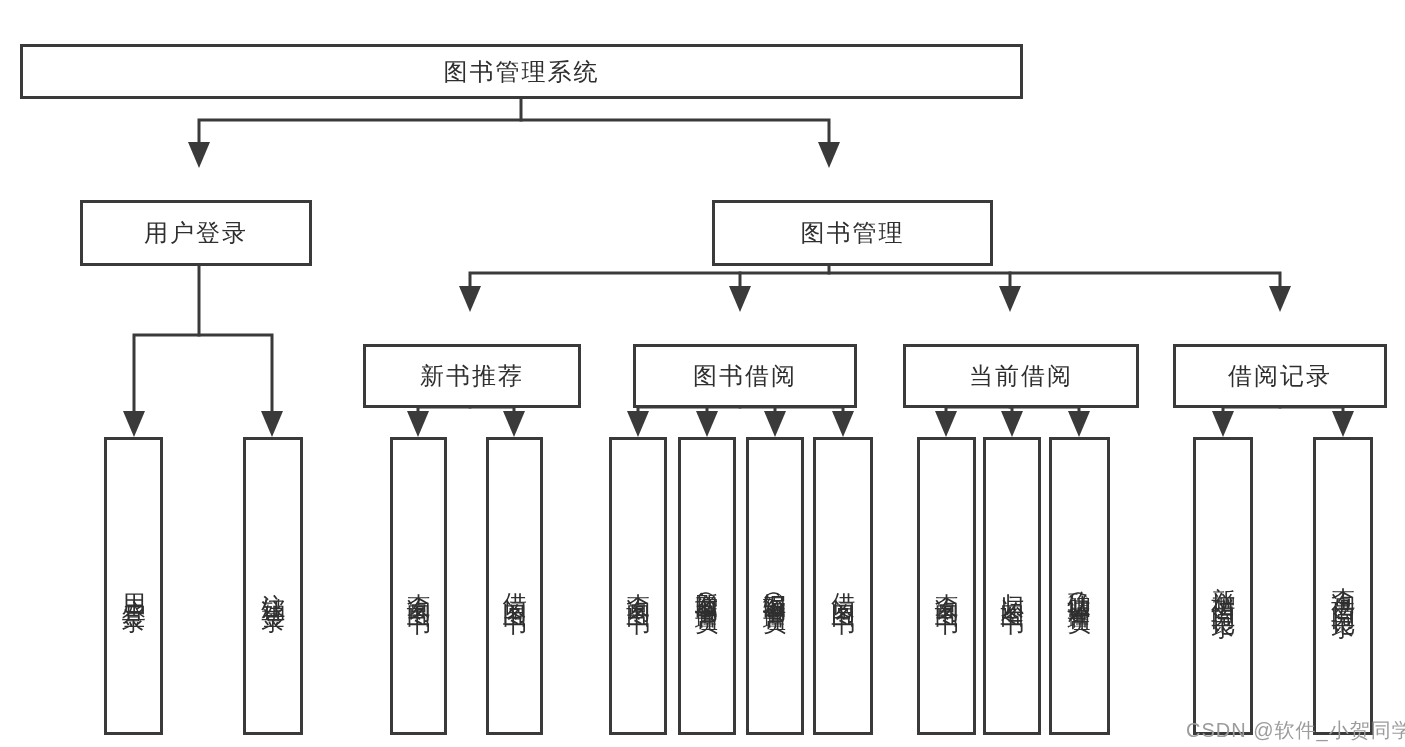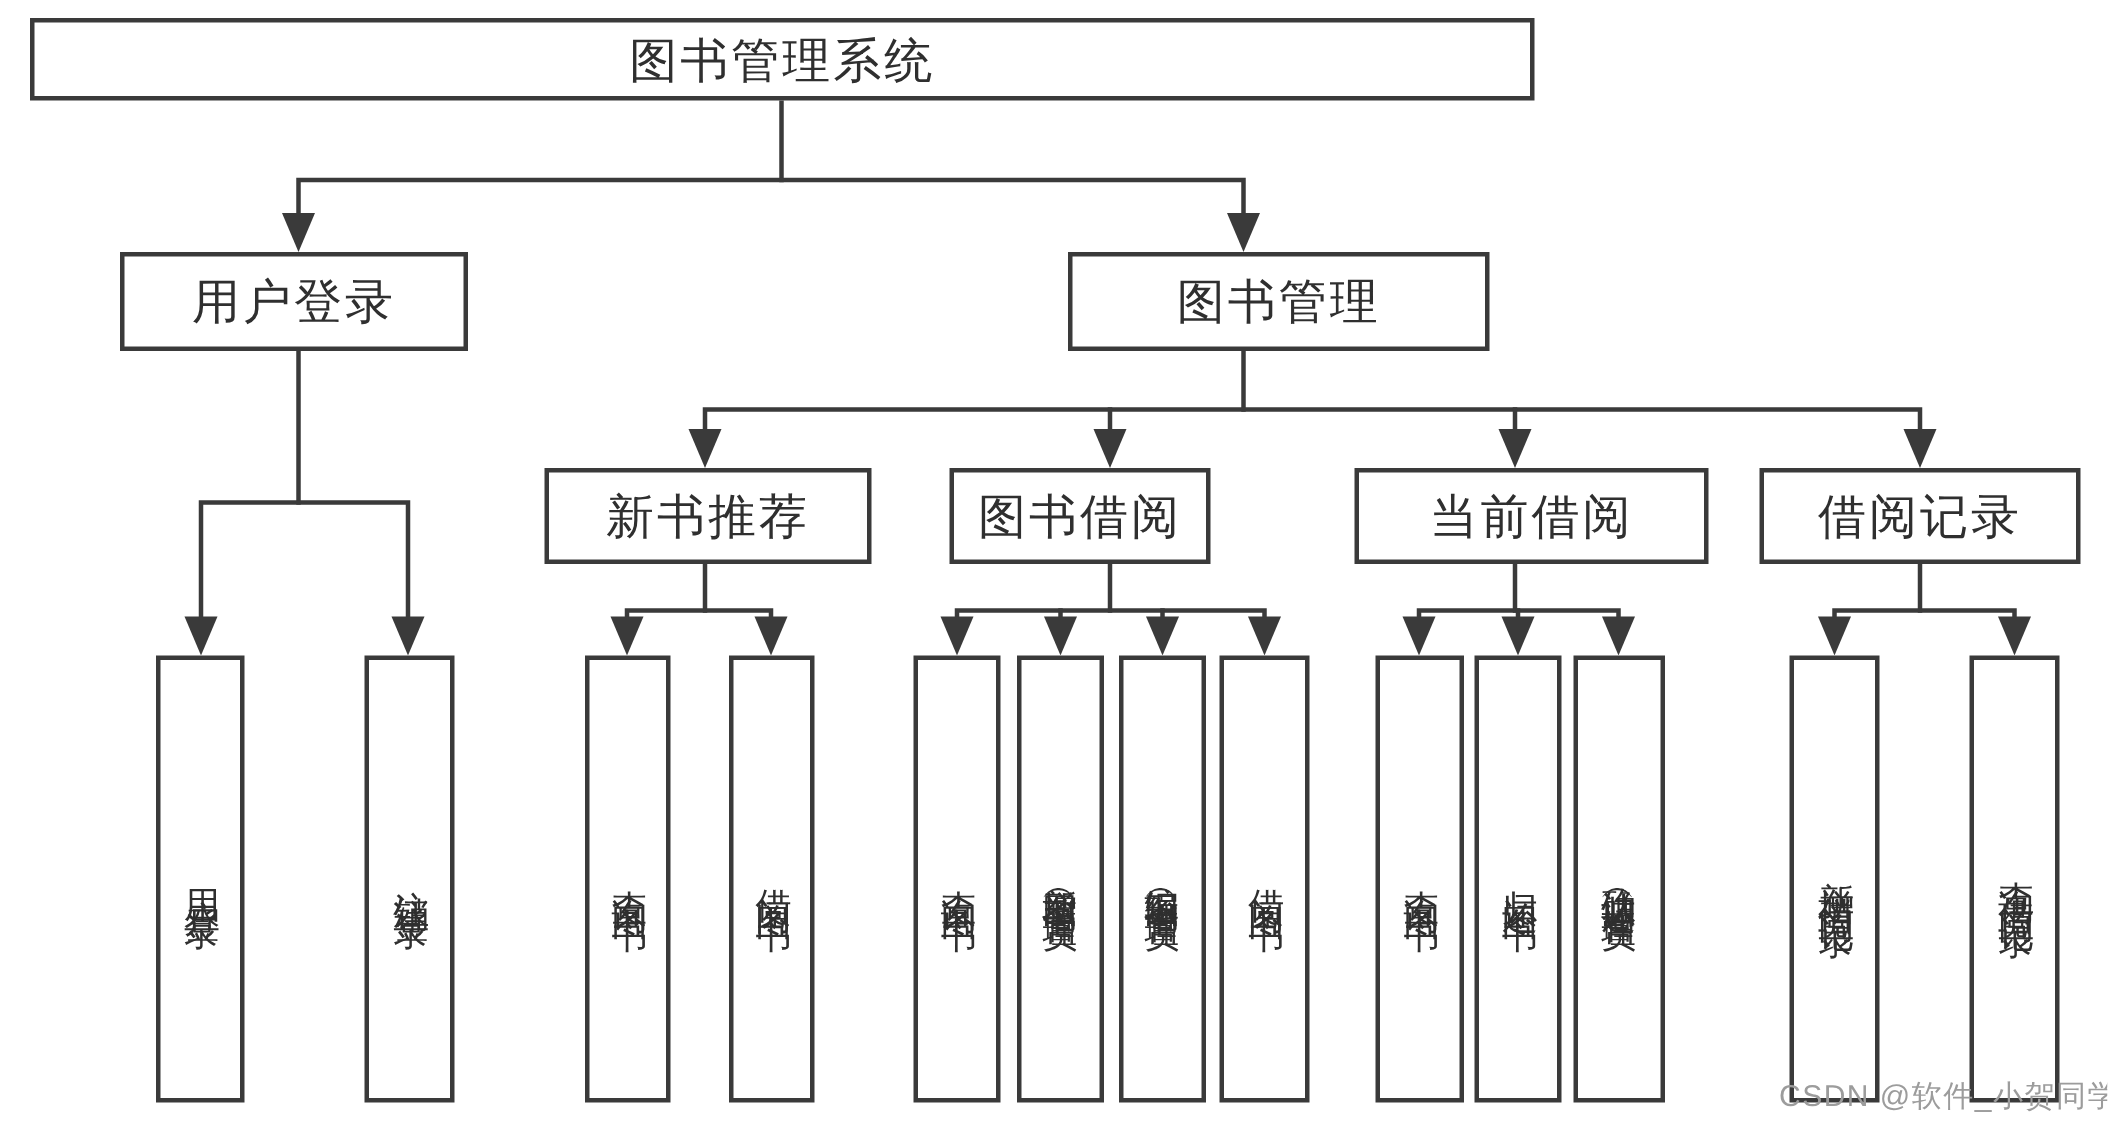--- a/index.html
+++ b/index.html
@@ -28,24 +28,25 @@
     border:3px solid var(--line);
     background:#fff;
     color:var(--text);
     display:flex;
     align-items:center;
     justify-content:center;
     text-align:center;
     z-index:2;
   }
   .h{
-    font-size:32px;
+    font-size:24px;
     letter-spacing:2px;
     line-height:1;
     white-space:nowrap;
+    margin-top:32px;
   }
   .v{
     writing-mode:vertical-rl;
     text-orientation:mixed;
     font-size:24px;
     letter-spacing:6px;
     line-height:1.1;
   }
   .v-tight{
     font-size:23px;
@@ -111,21 +112,21 @@
       <polygon points="1332,411 1354,411 1343,437"></polygon>
     </g>
   </svg>
 
   <div class="box h" style="left:20px;top:12px;width:1003px;height:55px">图书管理系统</div>
 
   <div class="box h" style="left:80px;top:168px;width:232px;height:66px">用户登录</div>
   <div class="box h" style="left:712px;top:168px;width:281px;height:66px">图书管理</div>
 
   <div class="box h" style="left:363px;top:312px;width:218px;height:64px">新书推荐</div>
-  <div class="box h" style="left:633px;top:312px;width:174px;height:64px">图书借阅</div>
+  <div class="box h" style="left:633px;top:312px;width:224px;height:64px">图书借阅</div>
   <div class="box h" style="left:903px;top:312px;width:236px;height:64px">当前借阅</div>
   <div class="box h" style="left:1173px;top:312px;width:214px;height:64px">借阅记录</div>
 
   <div class="box v" style="left:104px;top:437px;width:59px;height:298px">用户登录</div>
   <div class="box v" style="left:243px;top:437px;width:60px;height:298px">注销登录</div>
 
   <div class="box v" style="left:390px;top:437px;width:57px;height:298px">查询图书</div>
   <div class="box v" style="left:486px;top:437px;width:57px;height:298px">借阅图书</div>
 
   <div class="box v" style="left:609px;top:437px;width:58px;height:298px">查询图书</div>

